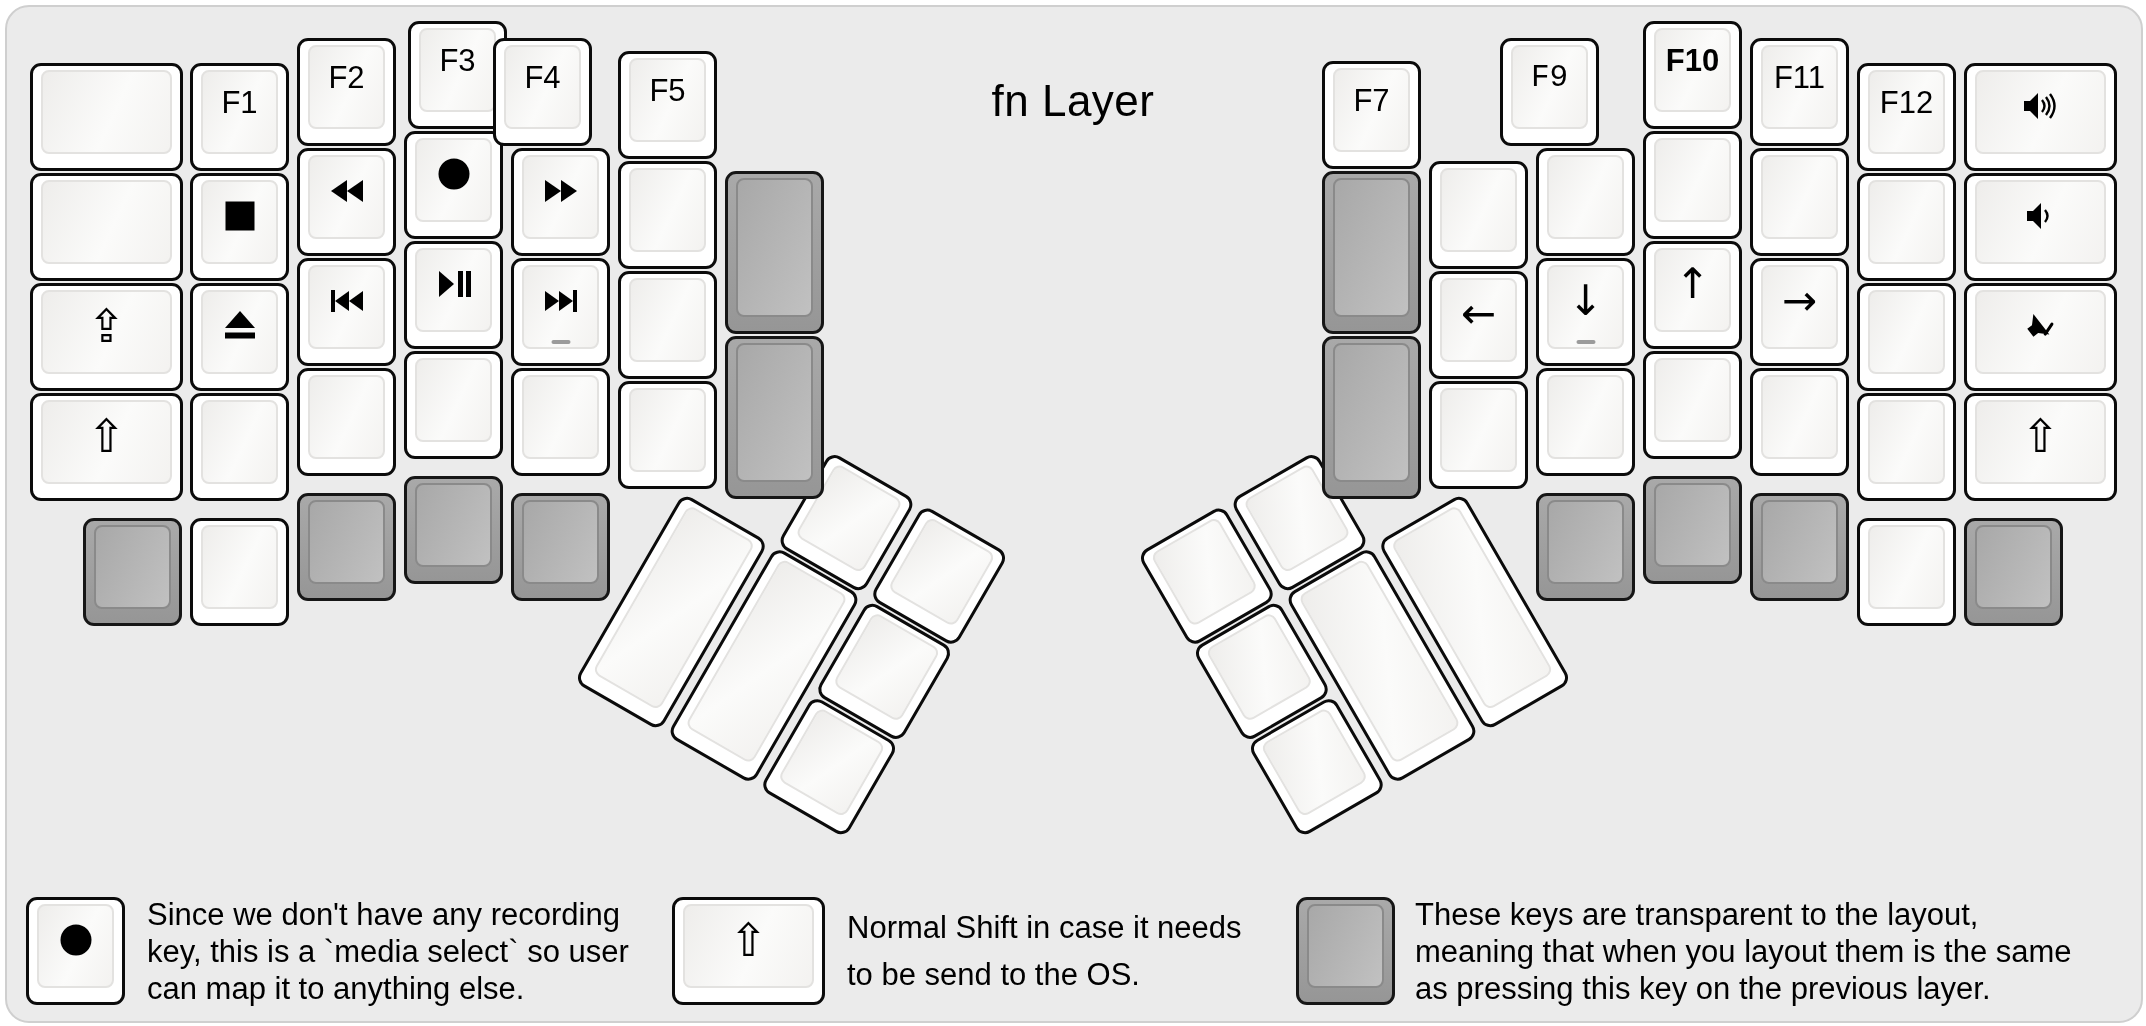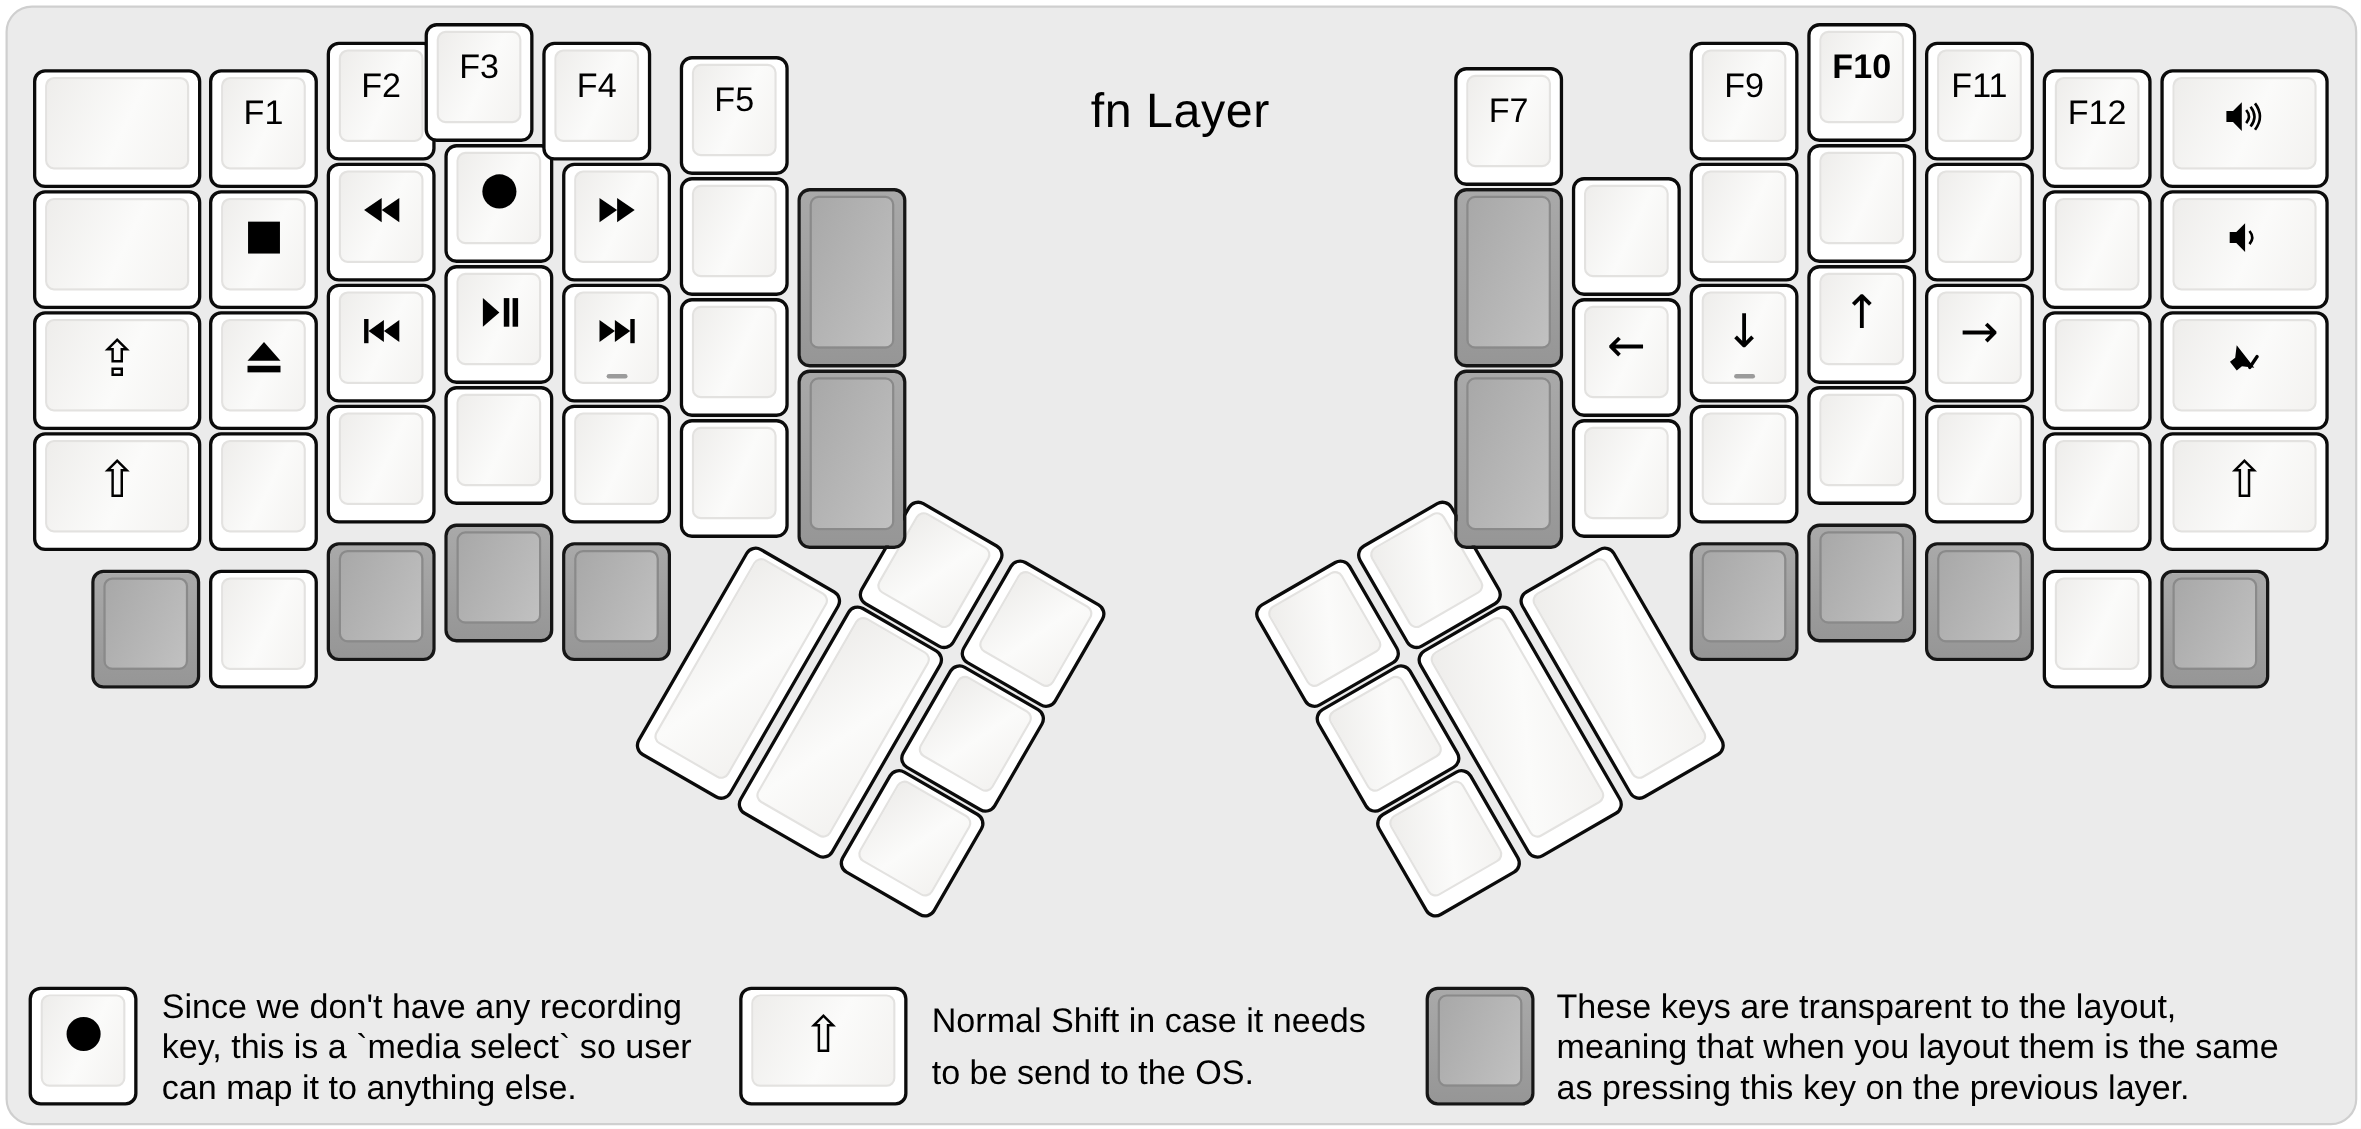--- a/index.html
+++ b/index.html
@@ -225,21 +225,21 @@
     <div class="key w" style="left: 293px; top: 367px; width: 107px; height: 110px;">
       <div class="cap">
         <div class="top"></div>
       </div>
     </div>
     <div class="key g" style="left: 293px; top: 492px; width: 107px; height: 110px;">
       <div class="cap">
         <div class="top"></div>
       </div>
     </div>
-    <div class="key w" style="left: 382px; top: 20px; width: 107px; height: 110px;">
+    <div class="key w" style="left: 404px; top: 20px; width: 107px; height: 110px;">
       <div class="cap">
         <div class="top"></div>
         <div class="flab">F3</div>
       </div>
     </div>
     <div class="key w" style="left: 400px; top: 130px; width: 107px; height: 110px;">
       <div class="cap">
         <div class="top"></div>
         <div class="lab">
           <svg class="icon" width="36" height="36" viewBox="0 0 36 36">
@@ -368,21 +368,21 @@
         <div class="lab">
           <span class="glyph">←</span>
         </div>
       </div>
     </div>
     <div class="key w" style="left: 1425px; top: 380px; width: 107px; height: 110px;">
       <div class="cap">
         <div class="top"></div>
       </div>
     </div>
-    <div class="key w" style="left: 1532px; top: 37px; width: 107px; height: 110px;">
+    <div class="key w" style="left: 1496px; top: 37px; width: 107px; height: 110px; font-family: Liberation Mono, monospace;">
       <div class="cap">
         <div class="top"></div>
         <div class="flab">F9</div>
       </div>
     </div>
     <div class="key w" style="left: 1532px; top: 147px; width: 107px; height: 110px;">
       <div class="cap">
         <div class="top"></div>
       </div>
     </div>

